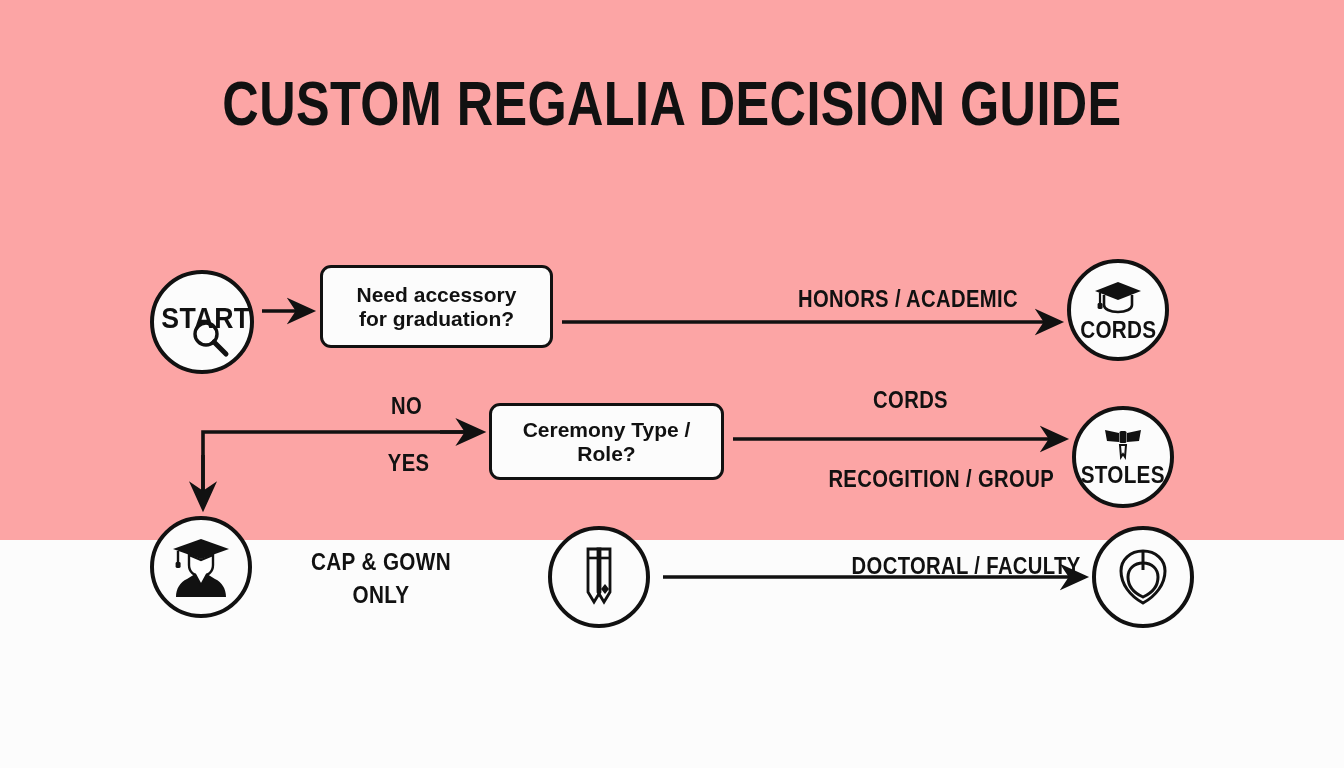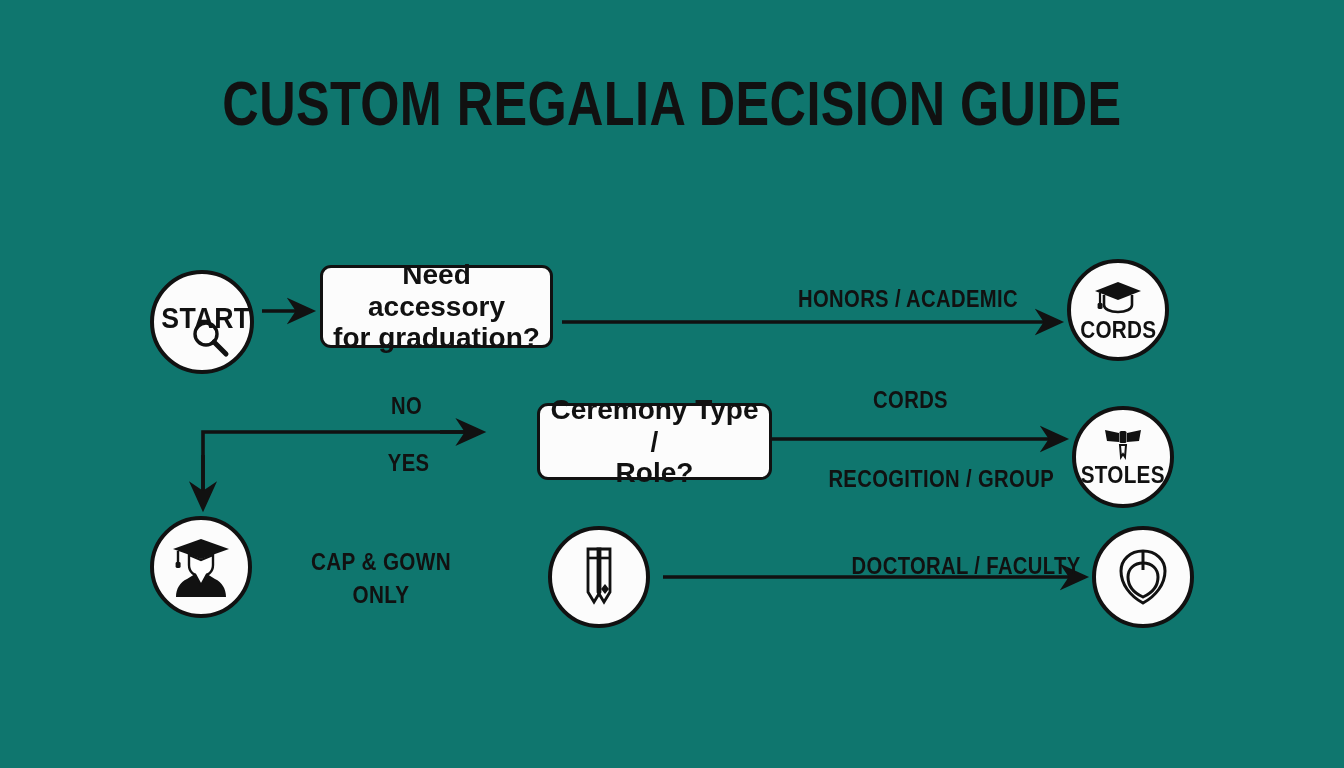--- a/index.html
+++ b/index.html
@@ -13,22 +13,22 @@
 
   body {
     background: #fcfcfc;
     font-family: "Liberation Sans", sans-serif;
     color: #111111;
   }
 
   #canvas {
     position: relative;
     width: 1344px;
-    height: 768px;
-    background: #0f766e;
+    height: 540px;
+    background: #fca5a5;
   }
 
   
   #title {
     position: absolute;
     left: 0;
     top: 72px;
     width: 1344px;
     text-align: center;
     font-family: "Liberation Sans Narrow", "Liberation Sans", sans-serif;
@@ -148,40 +148,39 @@
     border-radius: 11px;
     background: #fcfcfc;
     display: flex;
     align-items: center;
     justify-content: center;
     text-align: center;
   }
   .decision-text {
     font-family: "Liberation Sans Narrow", "Liberation Sans", sans-serif;
     font-weight: 700;
-    font-size: 28px;
+    font-size: 21px;
     line-height: 1.14;
     color: #111111;
     padding: 0 8px;
     white-space: pre-line;
   }
 
   #box-need {
     left: 320px;
     top: 265px;
     width: 233px;
     height: 83px;
   }
 
   #box-ceremony {
     left: 489px;
     top: 403px;
     width: 235px;
     height: 77px;
-    margin-left: 48px;
   }
 
   
   .edge-label {
     position: absolute;
     font-family: "Liberation Sans Narrow", "Liberation Sans", sans-serif;
     font-weight: 700;
     font-size: 23px;
     letter-spacing: 0.4px;
     line-height: 1.15;

